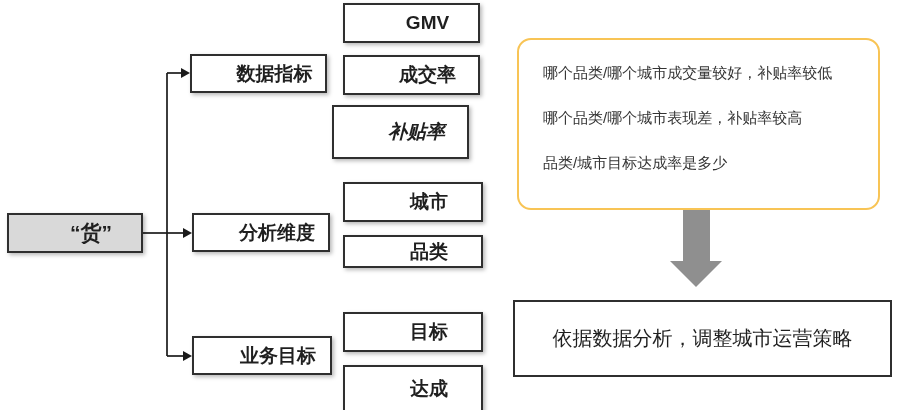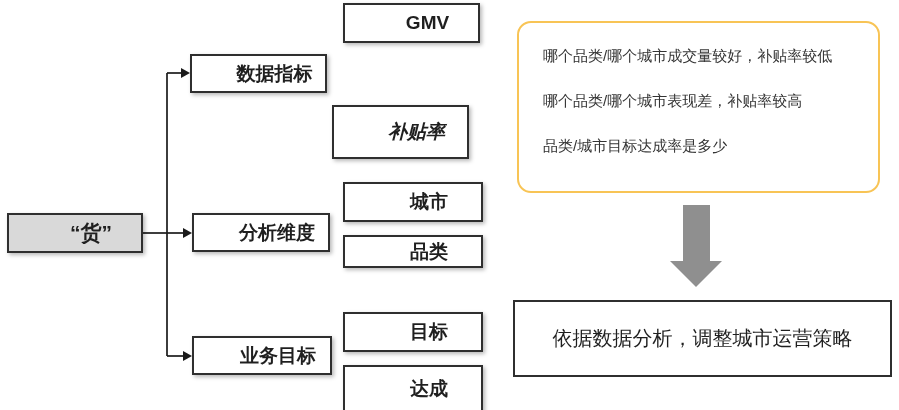--- a/index.html
+++ b/index.html
@@ -27,21 +27,21 @@
 
   .m-1{left:343px;top:3px;width:137px;height:40px;}
   .m-2{left:343px;top:55px;width:137px;height:40px;}
   .m-3{left:332px;top:105px;width:137px;height:54px;font-style:italic;}
   .m-4{left:343px;top:182px;width:140px;height:40px;}
   .m-5{left:343px;top:235px;width:140px;height:33px;}
   .m-6{left:343px;top:312px;width:140px;height:40px;}
   .m-7{left:343px;top:365px;width:140px;height:48px;}
 
   .questions-panel{
-    position:absolute;left:517px;top:21px;width:363px;height:172px;
+    position:absolute;left:517px;top:38px;width:363px;height:172px;
     box-sizing:border-box;
     border:2px solid var(--questions-border,#f8c455);
     border-radius:14px;
     background:#fff;
     padding:25px 22px 0 24px;
   }
   .questions-panel p{
     margin:0 0 29px 0;
     font-size:15px;line-height:16px;font-weight:500;
     color:#333;
@@ -94,20 +94,23 @@
   <div class="box cat-2">
     <span>分析维度</span>
   </div>
   <div class="box cat-3">
     <span>业务目标</span>
   </div>
 
   <div class="box m-1">
     <span>GMV</span>
   </div>
+  <div class="box m-2">
+    <span>成交率</span>
+  </div>
   <div class="box m-3">
     <span>补贴率</span>
   </div>
   <div class="box m-4">
     <span>城市</span>
   </div>
   <div class="box m-5">
     <span>品类</span>
   </div>
   <div class="box m-6">

